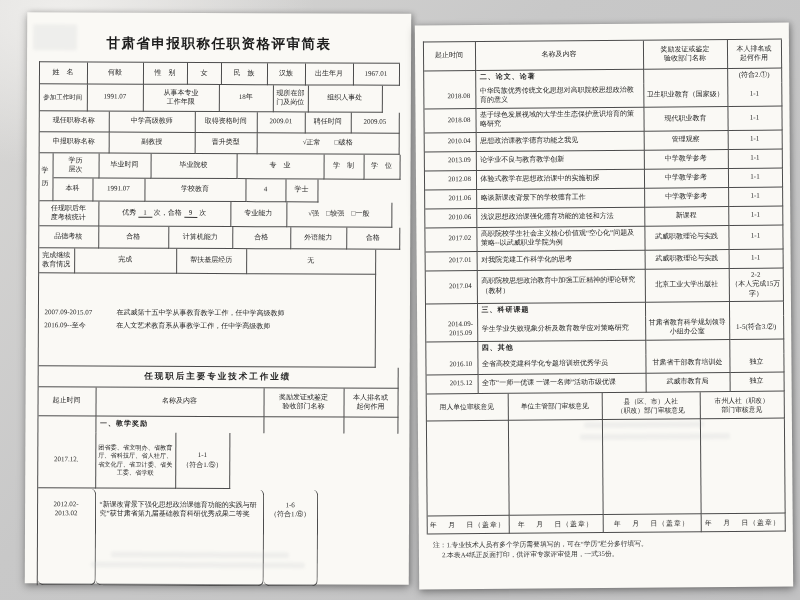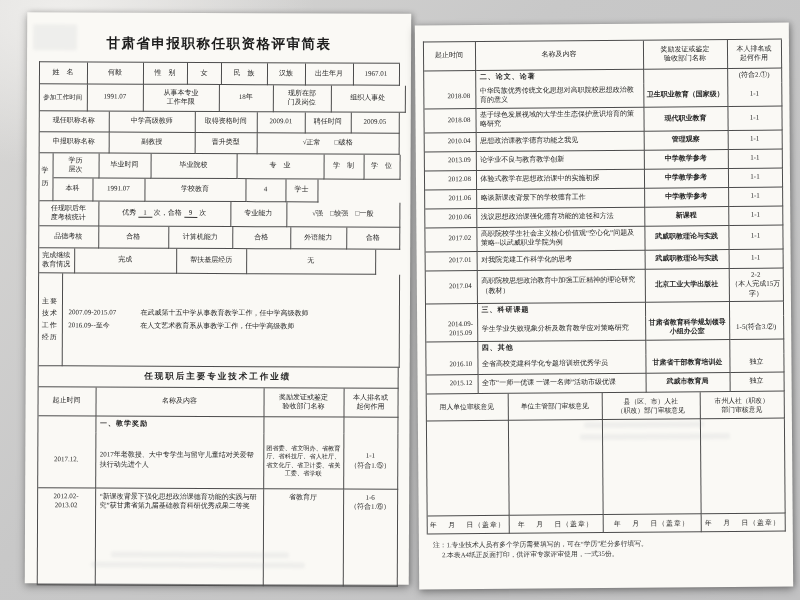--- a/index.html
+++ b/index.html
@@ -49,23 +49,23 @@
 
   .wrow .wn { justify-content:flex-start; text-align:left; padding-left:4px; padding-right:3px; }
   .wrow.group .c { border-bottom:none; }
   .wrow.group .wn { font-weight:bold; letter-spacing:1px; }
   .wd.small { font-size:6.2px; }
 
   #p1works .wt { width:58px; } #p1works .wn { width:168px; } #p1works .wd { width:80px; } #p1works .wr { width:54px; }
   #p1works .wrow { min-height:56px; }
   #p1works .wrow.group { min-height:16px; }
   #p1works .wrow:last-child { min-height:97px; }
-  #p1works .wrow:last-child .c { align-items:flex-start; padding-top:4px; }
-
-  #p2works .wt { width:52px;padding-left:20px; } #p2works .wn { width:168px; } #p2works .wd { width:84px;font-weight:bold; } #p2works .wr { width:54px; }
+  #p1works .wrow:last-child .c { align-items:flex-start; padding-top:12px;border-radius:6px; }
+
+  #p2works .wt { width:52px;padding-left:20px; } #p2works .wn { width:168px; } #p2works .wd { width:84px; } #p2works .wr { width:54px; }
   #p2works .wrow { min-height:19px; }
   #p2works .wrow.group { min-height:14px; }
 
   .review-header .c { font-size:6.8px; }
   .review-body .c { height:95px; }
   .stamp-row .c { height:18px; font-size:6.8px; letter-spacing:1px; }
 
   .notes { width:346px; margin:6px auto 0 auto; font-size:6.8px; color:#333; line-height:1.55; text-align:left; }
   .notes .n2 { padding-left:9px; }
 
@@ -95,21 +95,21 @@
         <div class="c" style="width:48px">出生年月</div>
         <div class="c" style="width:46px">1967.01</div>
       </div>
 
       <div class="r" style="height:27px">
         <div class="c" style="width:48px; font-size:6.5px">参加工作时间</div>
         <div class="c" style="width:56px">1991.07</div>
         <div class="c" style="width:76px">从事本专业
 工作年限</div>
         <div class="c" style="width:54px">18年</div>
-        <div class="c" style="width:58px">现所在部
+        <div class="c" style="width:35px">现所在部
 门及岗位</div>
         <div class="c" style="width:74px">组织人事处</div>
       </div>
 
       <div class="r" style="height:21px">
         <div class="c" style="width:70px">现任职称名称</div>
         <div class="c" style="width:86px">中学高级教师</div>
         <div class="c" style="width:62px">取得资格时间</div>
         <div class="c" style="width:48px">2009.01</div>
         <div class="c" style="width:46px">聘任时间</div>
@@ -143,42 +143,41 @@
             <div class="c" style="width:32px">学士</div>
           </div>
         </div>
       </div>
 
       <div class="r" style="height:25px">
         <div class="c" style="width:60px">任现职后年
 度考核统计</div>
         <div class="c" style="width:132px"><span>优秀</span><span class="uline">1</span><span>次，合格</span><span class="uline">9</span><span>次</span></div>
         <div class="c" style="width:56px">专业能力</div>
-        <div class="c" style="width:113px">√强　□较强　□一般</div>
+        <div class="c" style="width:105px">√强　□较强　□一般</div>
       </div>
 
       <div class="r" style="height:22px">
         <div class="c" style="width:60px">品德考核</div>
         <div class="c" style="width:70px">合格</div>
         <div class="c" style="width:64px">计算机能力</div>
         <div class="c" style="width:58px">合格</div>
         <div class="c" style="width:56px">外语能力</div>
         <div class="c" style="width:53px">合格</div>
       </div>
 
       <div class="r" style="height:25px">
         <div class="c" style="width:36px">完成继续
 教育情况</div>
         <div class="c" style="width:102px">完成</div>
         <div class="c" style="width:70px">帮扶基层经历</div>
         <div class="c" style="width:129px">无</div>
       </div>
 
       <div class="r" style="height:93px">
-        <div class="c side" style="width:24px">主要技术工作经历</div>
         <div class="c career-cell" style="width:337px">
           <div class="career-line">
             <span class="cp">2007.09-2015.07</span>
             <span class="cd">在武威第十五中学从事教育教学工作，任中学高级教师</span>
           </div>
           <div class="career-line">
             <span class="cp">2016.09--至今</span>
             <span class="cd">在人文艺术教育系从事教学工作，任中学高级教师</span>
           </div>
         </div>
@@ -198,30 +197,28 @@
       </div>
       <div id="p1works">
           <div class="r wrow group">
     <div class="c wt"></div>
     <div class="c wn">一、教学奖励</div>
     <div class="c wd"></div>
     <div class="c wr"></div>
   </div>
           <div class="r wrow">
     <div class="c wt">2017.12.</div>
-    <div class="c wn">2017年老教授、大中专学生与留守儿童结对关爱帮扶行动先进个人</div>
     <div class="c wd small">团省委、省文明办、省教育厅、省科技厅、省人社厅、省文化厅、省卫计委、省关工委、省学联</div>
     <div class="c wr">1-1
 （符合1.⑤）</div>
   </div>
           <div class="r wrow">
     <div class="c wt">2012.02-
 2013.02</div>
     <div class="c wn">“新课改背景下强化思想政治课德育功能的实践与研究”获甘肃省第九届基础教育科研优秀成果二等奖</div>
-    <div class="c wd">省教育厅</div>
     <div class="c wr">1-6
 （符合1.⑥）</div>
   </div>
         </div>
     </div>
   </div>
 
   <div class="page" id="page2">
     <div class="artifact" style="right:62px; bottom:148px; width:150px; height:6px;"></div>
     <div class="artifact" style="right:88px; bottom:160px; width:120px; height:6px;"></div>

